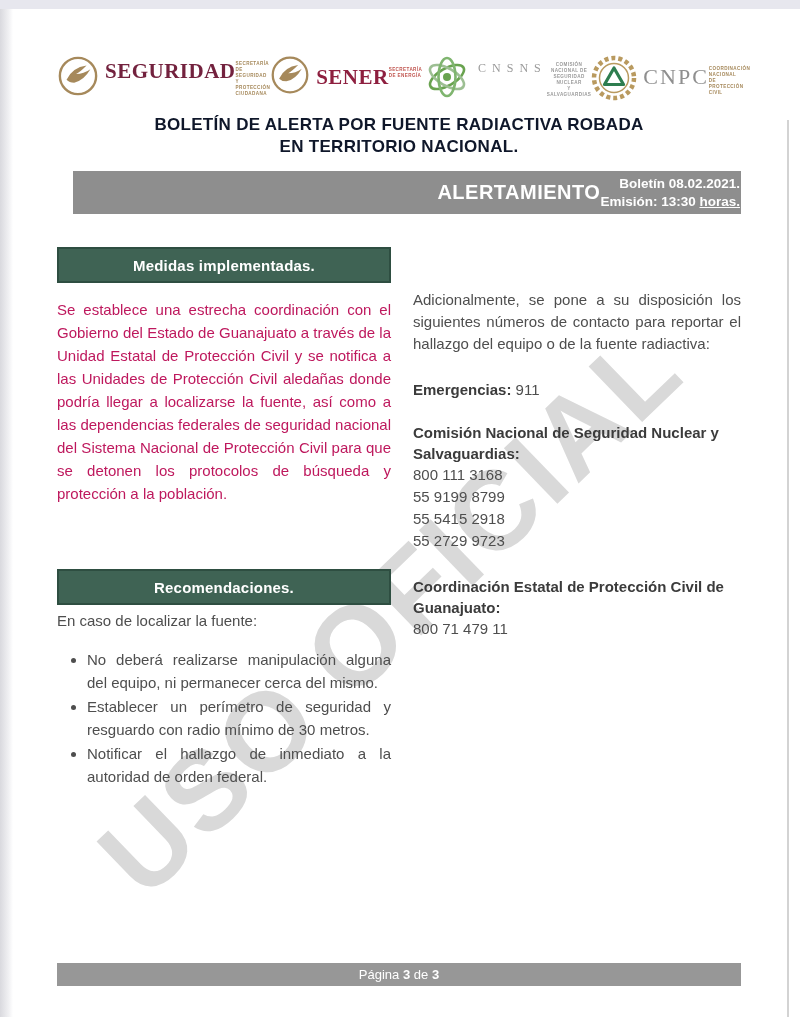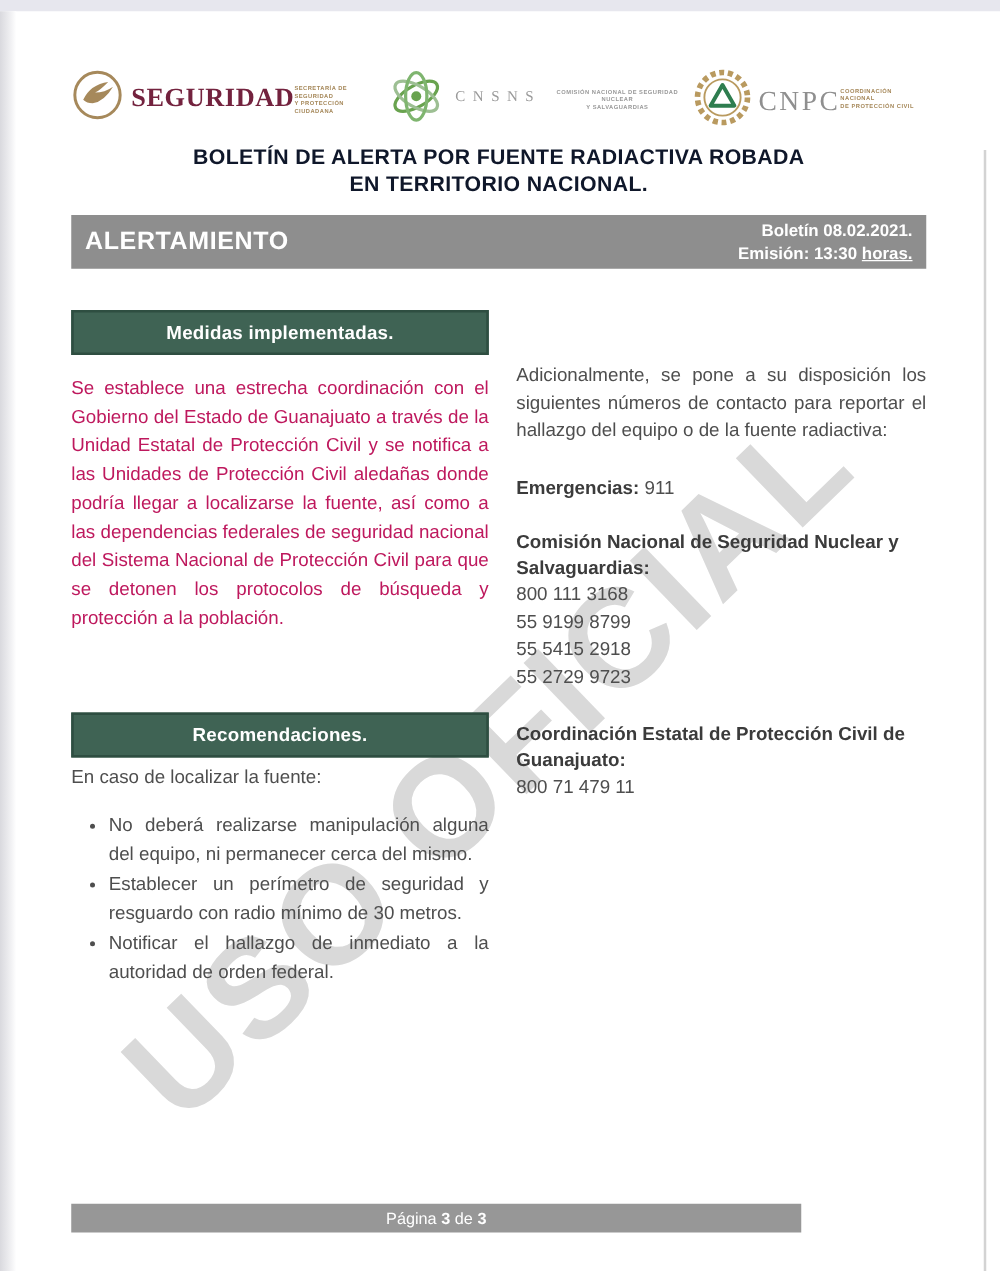--- a/index.html
+++ b/index.html
@@ -40,21 +40,21 @@
   .sub-gray  { color:#9a9a9a; text-align:center; }
   .sener-rule { height:1.5px; background:#c0554f; margin-top:2px; width:90%; }
   .cnsns-text .logo-sub { margin-top:1px; }
 
   
   .doc-title { margin-top:9px; text-align:center; font-weight:bold; font-size:17px;
                line-height:22px; color:#0f172a; letter-spacing:.3px; }
 
   
   .alert-bar { margin-top:13px; height:43px; background:#8e8e8e; display:flex;
-               justify-content:space-between; align-items:center; padding:0 11px; }
+               justify-content:flex-end; align-items:center; padding:0 1px;margin-left:16px; }
   .alert-label { color:#fff; font-weight:bold; font-size:20px; letter-spacing:.5px; }
   .alert-right { text-align:right; color:#fff; font-weight:bold; font-size:13.5px; line-height:18px; }
   .u { text-decoration:underline; }
 
   
   .main-row { margin-top:33px; display:flex; }
   .col-left  { width:334px; }
   .col-right { width:328px; margin-left:22px; margin-top:42px; }
 
   .section-bar { height:36px; background:#3f6354; border:2px solid #2e4e41; color:#fff;
@@ -68,21 +68,21 @@
   .reco-list li { font-size:15px; line-height:23px; text-align:justify; color:#4e4e4e; margin-bottom:1px; }
 
   .contact-intro { font-size:15px; line-height:22px; text-align:justify; color:#4e4e4e; }
   .contact-line { margin-top:26px; font-size:15px; color:#4e4e4e; }
   .contact-label { font-weight:bold; color:#3b3b3b; }
   .contact-block { margin-top:24px; }
   .contact-block .contact-label { display:block; font-size:15px; line-height:21px; }
   .phone { font-size:15px; line-height:22px; color:#4e4e4e; }
 
   
-  .footer-bar { position:absolute; left:57px; width:584px; bottom:31px; height:23px;
+  .footer-bar { position:absolute; left:57px; width:684px; bottom:31px; height:23px;
                 background:#979797; color:#fff; font-size:13px; display:flex;
                 align-items:center; justify-content:center; z-index:1; }
   .footer-bar b { font-weight:bold; }
 </style>
 </head>
 <body>
 
 <div class="edge-top"></div>
 <div class="edge-left"></div>
 <div class="edge-right"></div>
@@ -102,20 +102,33 @@
       </span>
       <span class="logo-text">
         <span class="acronym-seguridad">SEGURIDAD</span>
         <span class="logo-sub sub-gold">
           <span>SECRETARÍA DE SEGURIDAD</span><br>
           <span>Y PROTECCIÓN CIUDADANA</span>
         </span>
       </span>
     </div>
 
+    <div class="logo">
+      <span>
+        <svg width="40" height="40" viewBox="0 0 44 44">
+          <circle cx="22" cy="22" r="19" fill="none" stroke="#a6895b" stroke-width="2.5"></circle>
+          <path d="M10 26 Q16 13 31 11 Q24 18 20 20 Q28 20 35 15 Q28 27 18 29 Q13 29 10 26 Z" fill="#a6895b"></path>
+        </svg>
+      </span>
+      <span class="logo-text">
+        <span class="acronym-sener">SENER</span>
+        <span class="sener-rule"></span>
+        <span class="logo-sub sub-red">SECRETARÍA DE ENERGÍA</span>
+      </span>
+    </div>
 
     <div class="logo">
       <span>
         <svg width="50" height="44" viewBox="0 0 50 44">
           <g fill="none" stroke-width="2.6">
             <ellipse cx="25" cy="22" rx="19" ry="8.5" transform="rotate(-30 25 22)" stroke="#69a34f"></ellipse>
             <ellipse cx="25" cy="22" rx="19" ry="8.5" transform="rotate(30 25 22)" stroke="#9dbf93"></ellipse>
             <ellipse cx="25" cy="22" rx="19" ry="8.5" transform="rotate(90 25 22)" stroke="#7fb56f"></ellipse>
           </g>
           <circle cx="25" cy="22" r="4" fill="#69a34f"></circle>

